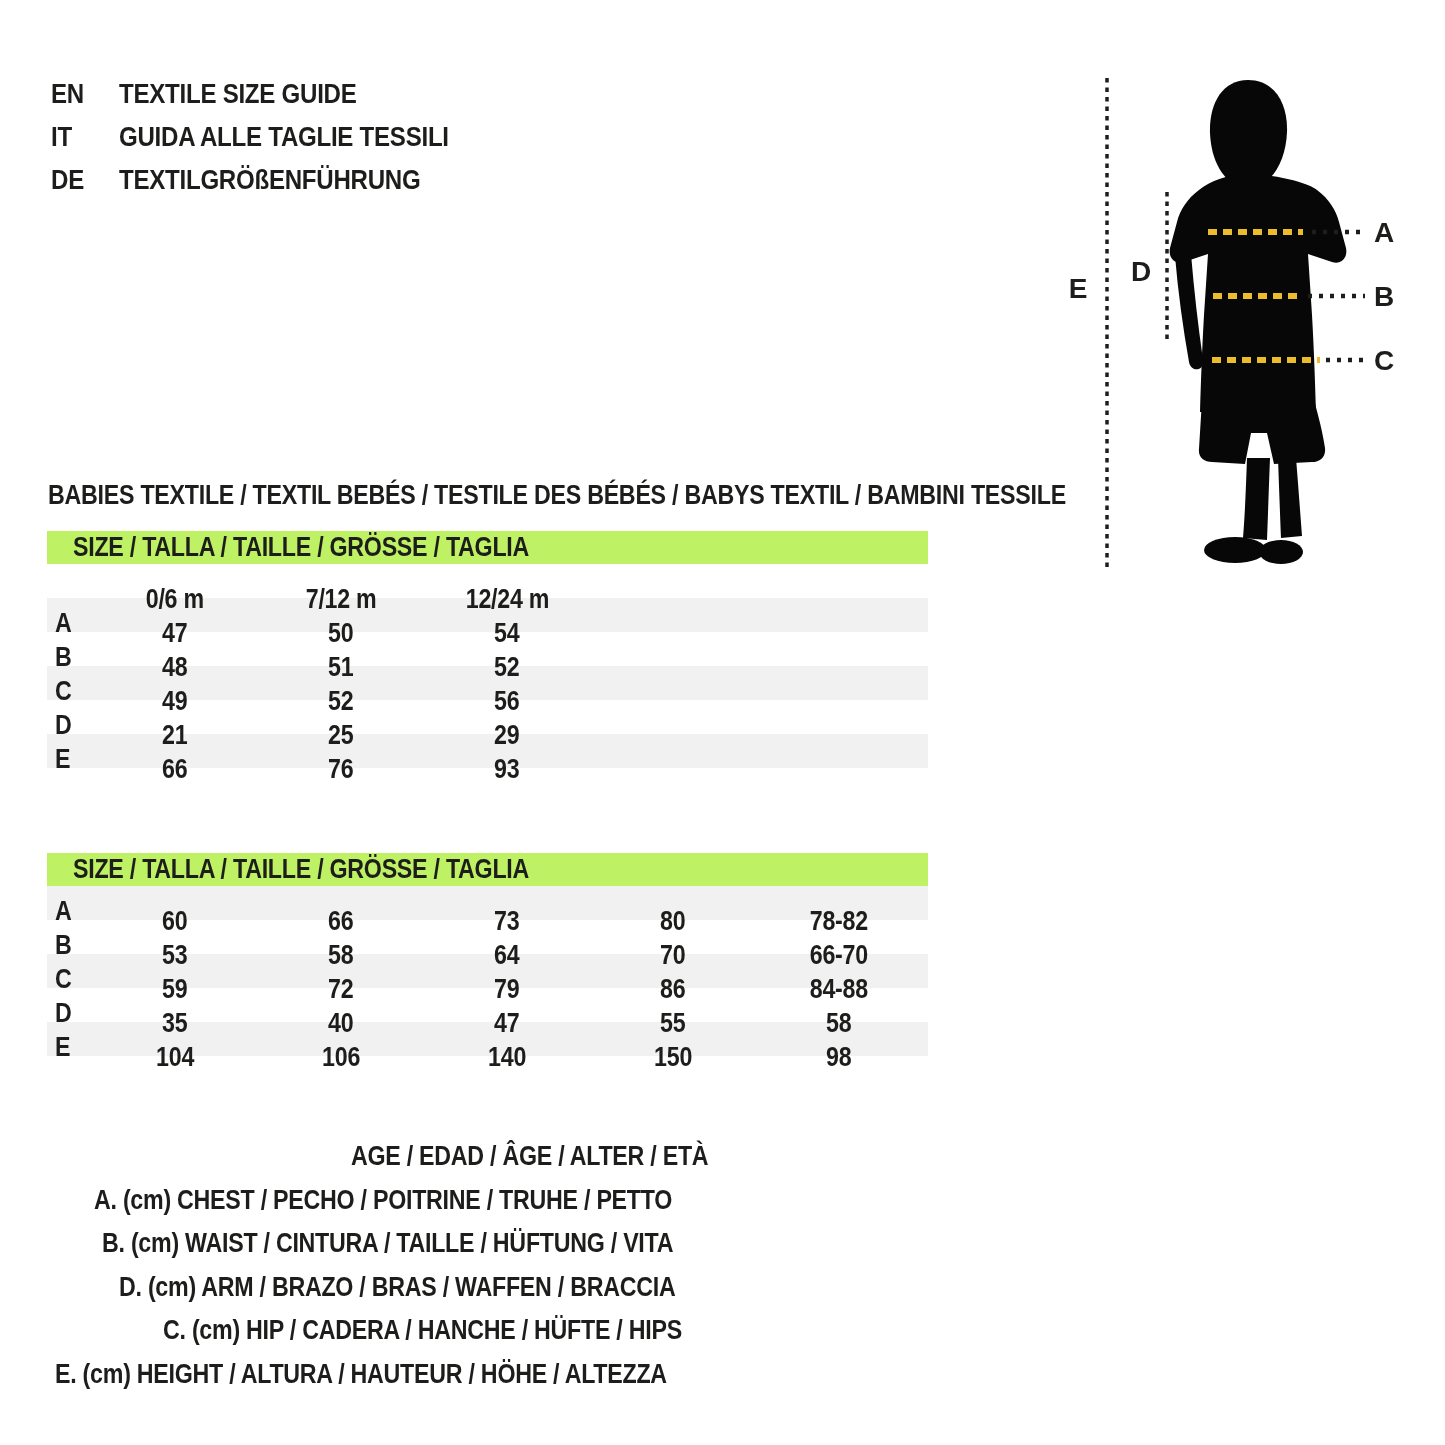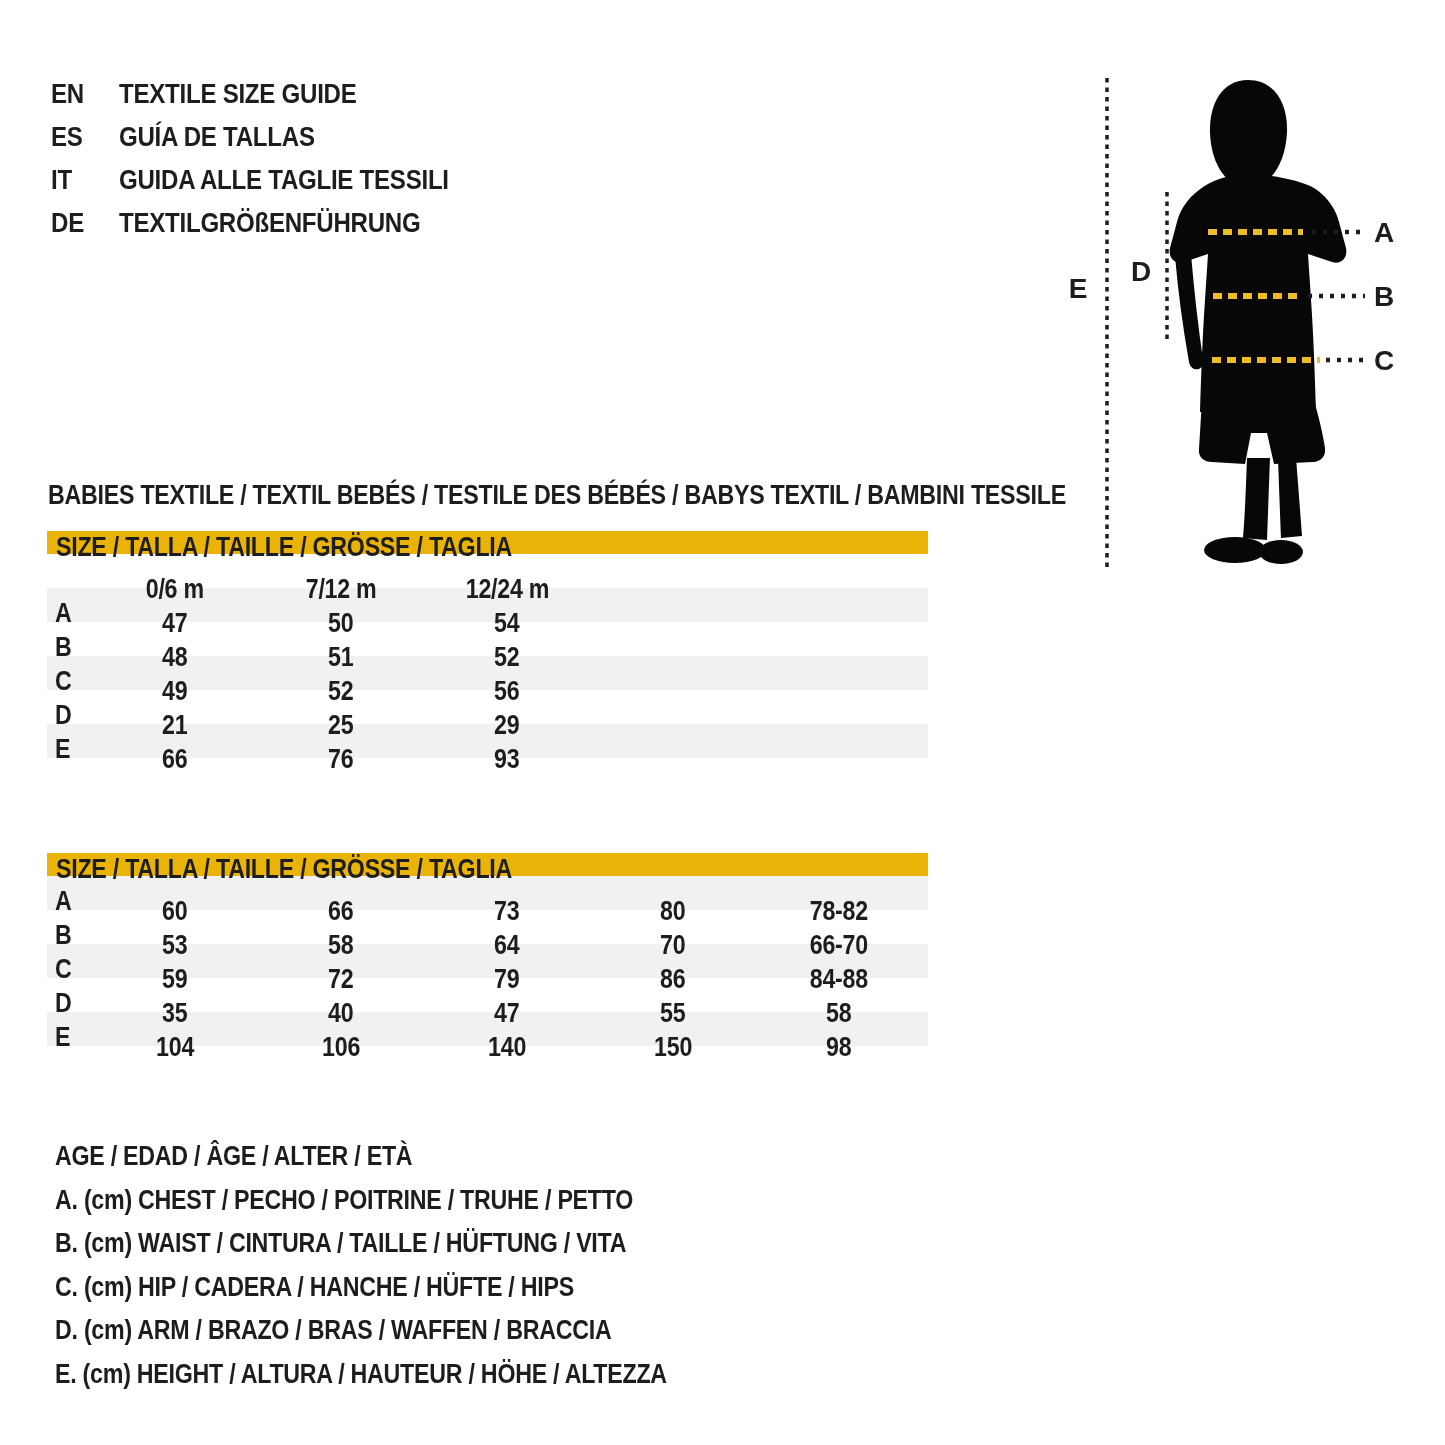--- a/index.html
+++ b/index.html
@@ -17,47 +17,43 @@
 
   
   .section-title{position:absolute;left:48px;font-size:27px;font-weight:bold;line-height:28px;}
   .title-babies{top:481px;}
   .title-children{top:804px;}
 
   
   .sizetable{position:absolute;left:47px;width:881px;font-size:27px;font-weight:bold;}
   .tbl-babies{top:531px;}
   .tbl-children{top:853px;}
-  .tbl-header{height:23px;line-height:33px;background:#eab308;padding-left:9px;}
+  .tbl-header{height:33px;line-height:33px;background:#bef264;padding-left:26px;}
   .tbl-grid-row{display:grid;grid-template-columns:45px 166px 166px 166px 166px 166px 1fr;height:34px;align-items:center;}
   .tbl-grid-row .rl{padding-left:8px;}
   .tbl-grid-row .cv{text-align:center;margin-top:20px;}
   .alt{background:#f1f1f1;}
 
   
   .legend{position:absolute;left:55px;top:1135px;font-size:27px;font-weight:bold;}
-  .legend-line{height:43.5px;line-height:43.5px;}
+  .legend-line{height:43.5px;line-height:43.5px;text-align:right;}
 
   
   .figure-wrap{position:absolute;left:1060px;top:70px;width:360px;height:510px;}
   svg text{font-family:"Liberation Sans","DejaVu Sans",sans-serif;font-size:28px;font-weight:bold;fill:#1d1d1b;}
 </style>
 </head>
 <body>
 
 <div class="page">
 
   <div class="lang-header">
     <div class="lang-row">
       <span class="cnd">EN</span>
       <span class="cnd">TEXTILE SIZE GUIDE</span>
-    </div>
-    <div class="lang-row">
-      <span class="cnd">ES</span>
-      <span class="cnd">GUÍA DE TALLAS</span>
     </div>
     <div class="lang-row">
       <span class="cnd">IT</span>
       <span class="cnd">GUIDA ALLE TAGLIE TESSILI</span>
     </div>
     <div class="lang-row">
       <span class="cnd">DE</span>
       <span class="cnd">TEXTILGRÖßENFÜHRUNG</span>
     </div>
   </div>
@@ -211,18 +207,18 @@
       <div class="cv"><span class="cndc">150</span></div>
       <div class="cv"><span class="cndc">98</span></div>
       <div></div>
     </div>
   </div>
 
   <div class="legend">
     <div class="legend-line"><span class="cnd">AGE / EDAD / ÂGE / ALTER / ETÀ</span></div>
     <div class="legend-line"><span class="cnd">A. (cm) CHEST / PECHO / POITRINE / TRUHE / PETTO</span></div>
     <div class="legend-line"><span class="cnd">B. (cm) WAIST / CINTURA / TAILLE / HÜFTUNG / VITA</span></div>
+    <div class="legend-line"><span class="cnd">D. (cm) ARM / BRAZO / BRAS / WAFFEN / BRACCIA</span></div>
     <div class="legend-line"><span class="cnd">C. (cm) HIP / CADERA / HANCHE / HÜFTE / HIPS</span></div>
-    <div class="legend-line"><span class="cnd">D. (cm) ARM / BRAZO / BRAS / WAFFEN / BRACCIA</span></div>
     <div class="legend-line"><span class="cnd">E. (cm) HEIGHT / ALTURA / HAUTEUR / HÖHE / ALTEZZA</span></div>
   </div>
 
 </div>
 
 </body></html>

